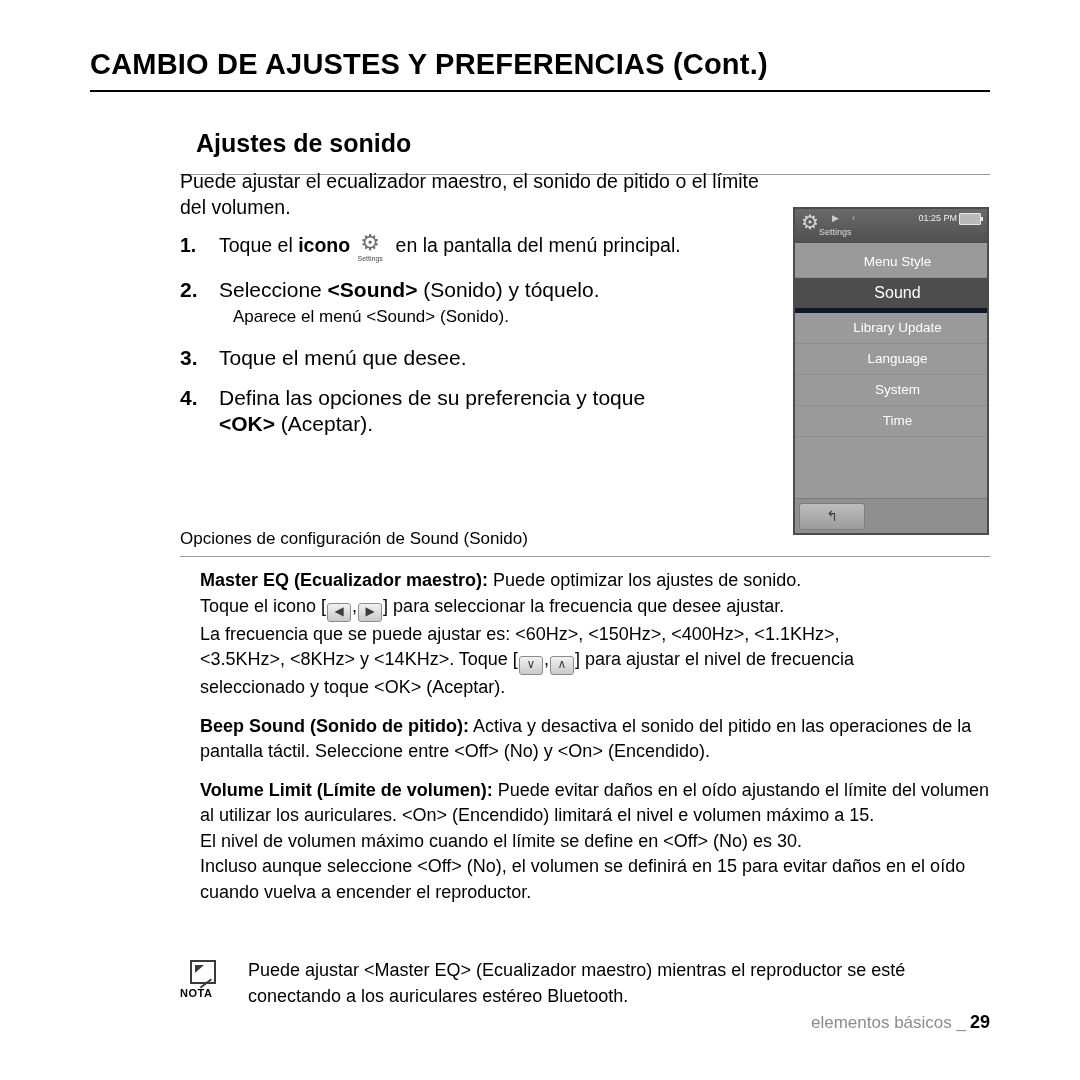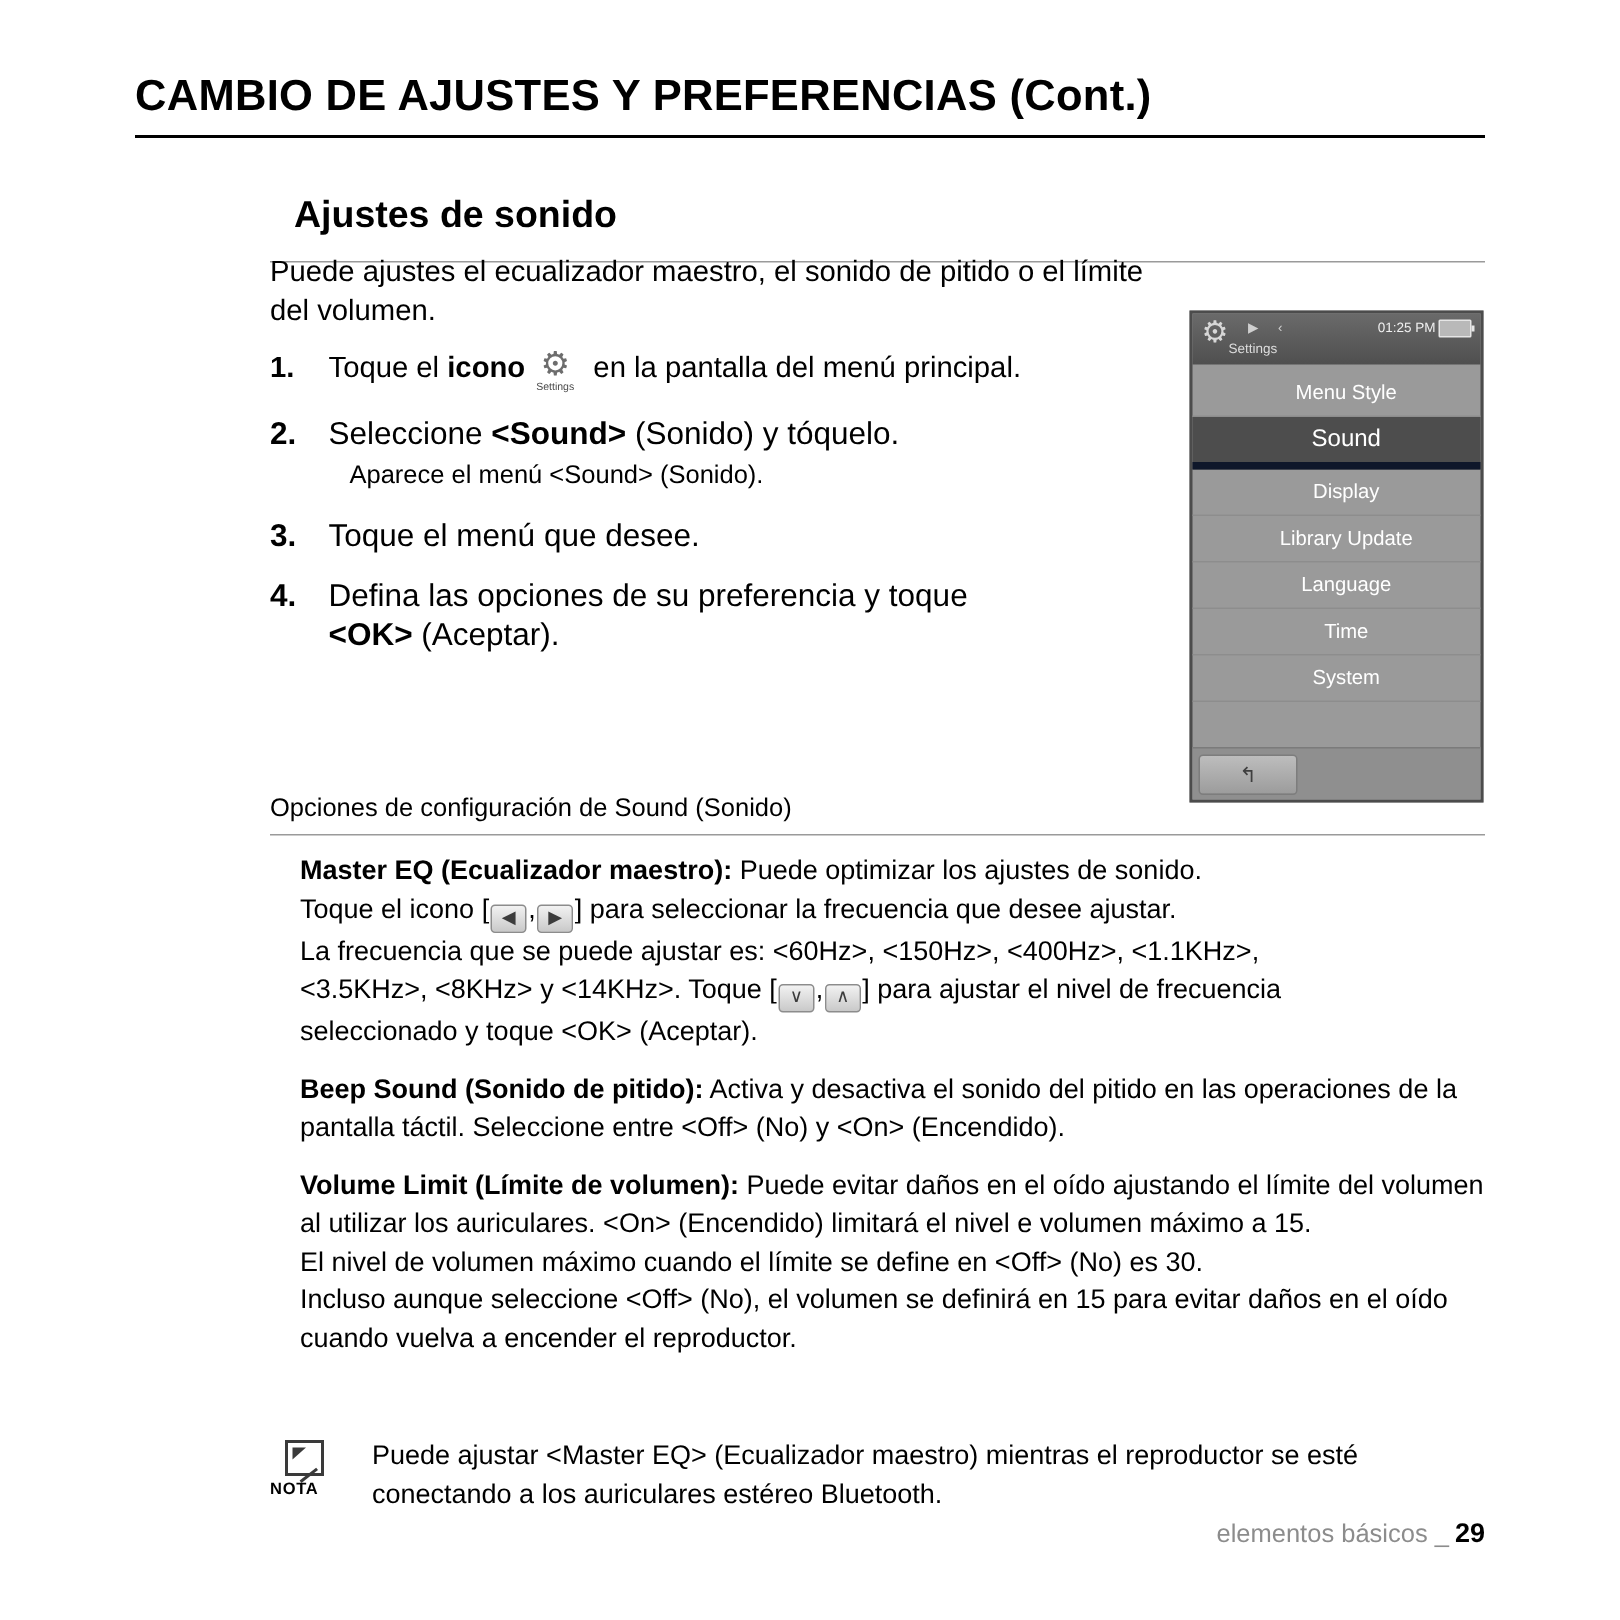--- a/index.html
+++ b/index.html
@@ -362,21 +362,21 @@
   <div class="page-header">
     <h1>CAMBIO DE AJUSTES Y PREFERENCIAS (Cont.)</h1>
     <div class="header-rule"></div>
   </div>
 
   <div class="section-title">
     <h2>Ajustes de sonido</h2>
     <div class="section-rule"></div>
   </div>
 
-  <div class="intro">Puede ajustes el ecualizador maestro, el sonido de pitido o el límite del volumen.</div>
+  <div class="intro">Puede ajustar el ecualizador maestro, el sonido de pitido o el límite del volumen.</div>
 
   <div class="steps">
 
     <div class="step" style="margin-bottom:6px;">
       <span class="step-num">1.</span>
       <div class="step-body"><span>Toque el </span><span class="b">icono</span><span class="gear-inline"><span class="glyph">⚙</span><span class="cap">Settings</span></span><span> en la pantalla del menú principal.</span></div>
     </div>
 
     <div class="step" style="margin-top:14px; font-size:21px;">
       <span class="step-num">2.</span>
@@ -401,25 +401,24 @@
       <span class="dev-gear">⚙</span>
       <span class="dev-gear-cap">Settings</span>
       <span class="dev-play">▶</span>
       <span class="dev-mark">‹</span>
       <span class="dev-time">01:25 PM</span>
       <span class="dev-batt"></span>
     </div>
     <div class="menu-list">
       <div class="menu-item">Menu Style</div>
       <div class="menu-item selected">Sound</div>
-      <div class="menu-item">Display</div>
       <div class="menu-item">Library Update</div>
       <div class="menu-item">Language</div>
+      <div class="menu-item">System</div>
       <div class="menu-item">Time</div>
-      <div class="menu-item">System</div>
     </div>
     <div class="device-bottom">
       <div class="back-btn">↰</div>
     </div>
   </div>
 
   <div class="options-head">
     <h3>Opciones de configuración de Sound (Sonido)</h3>
     <div class="options-rule"></div>
   </div>

